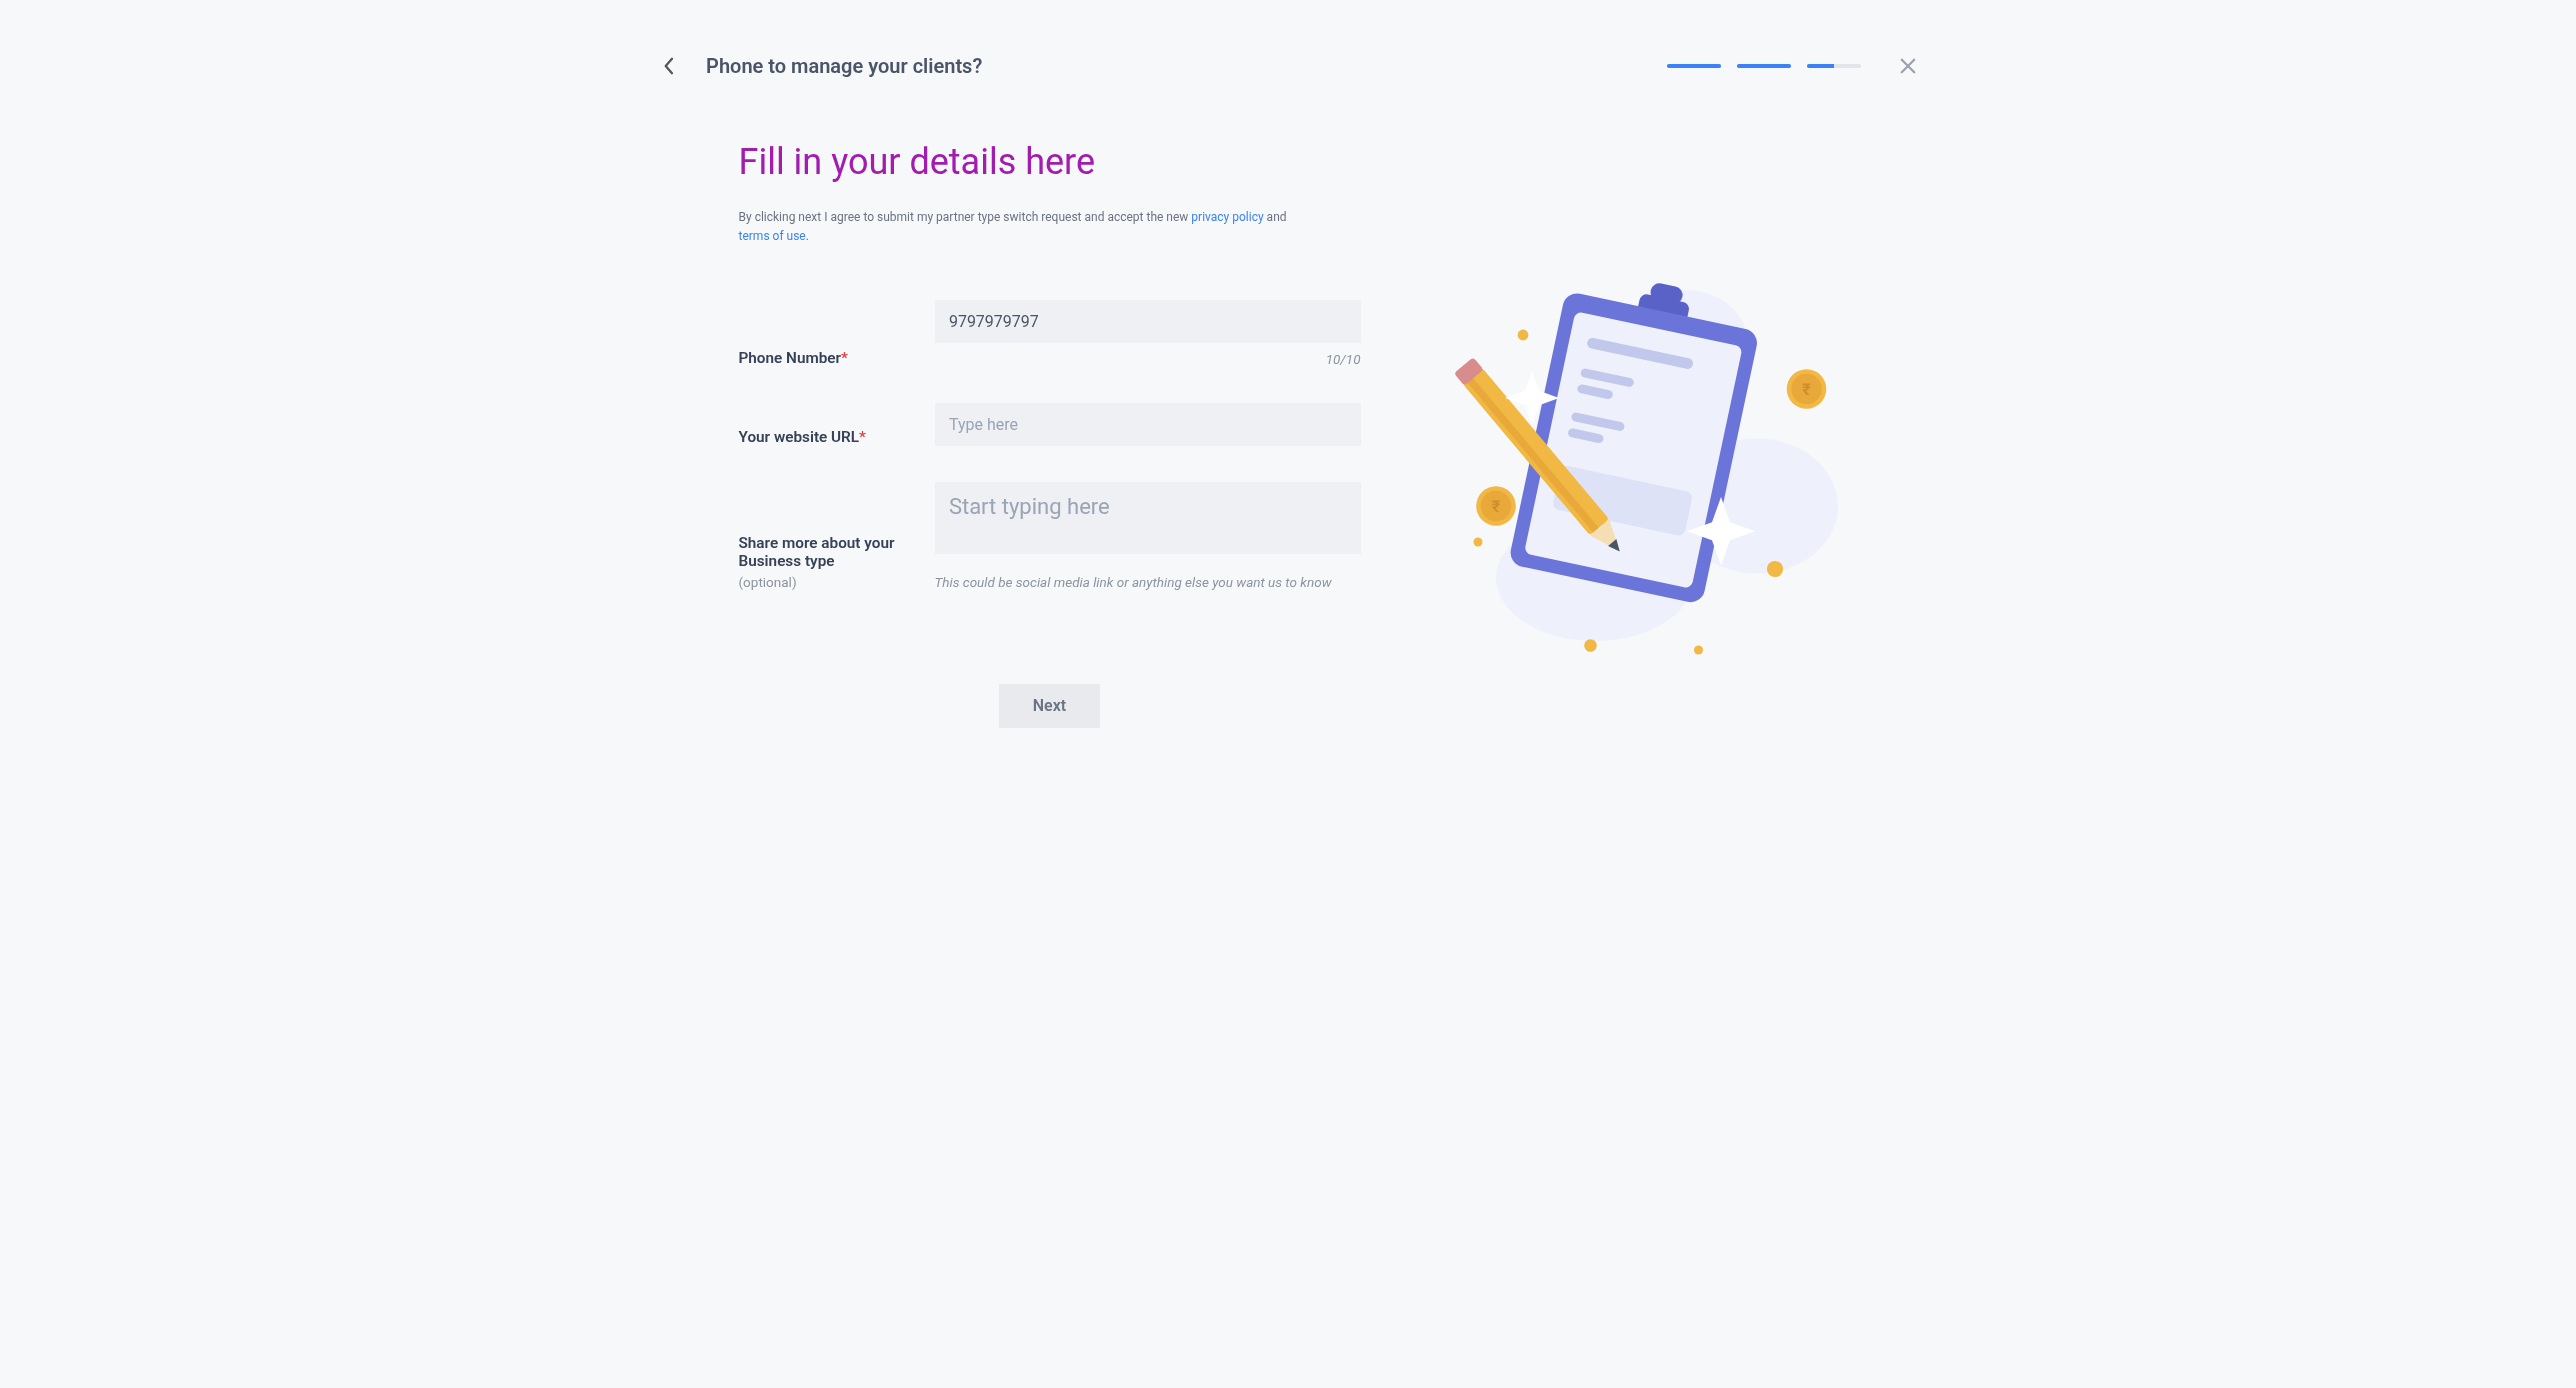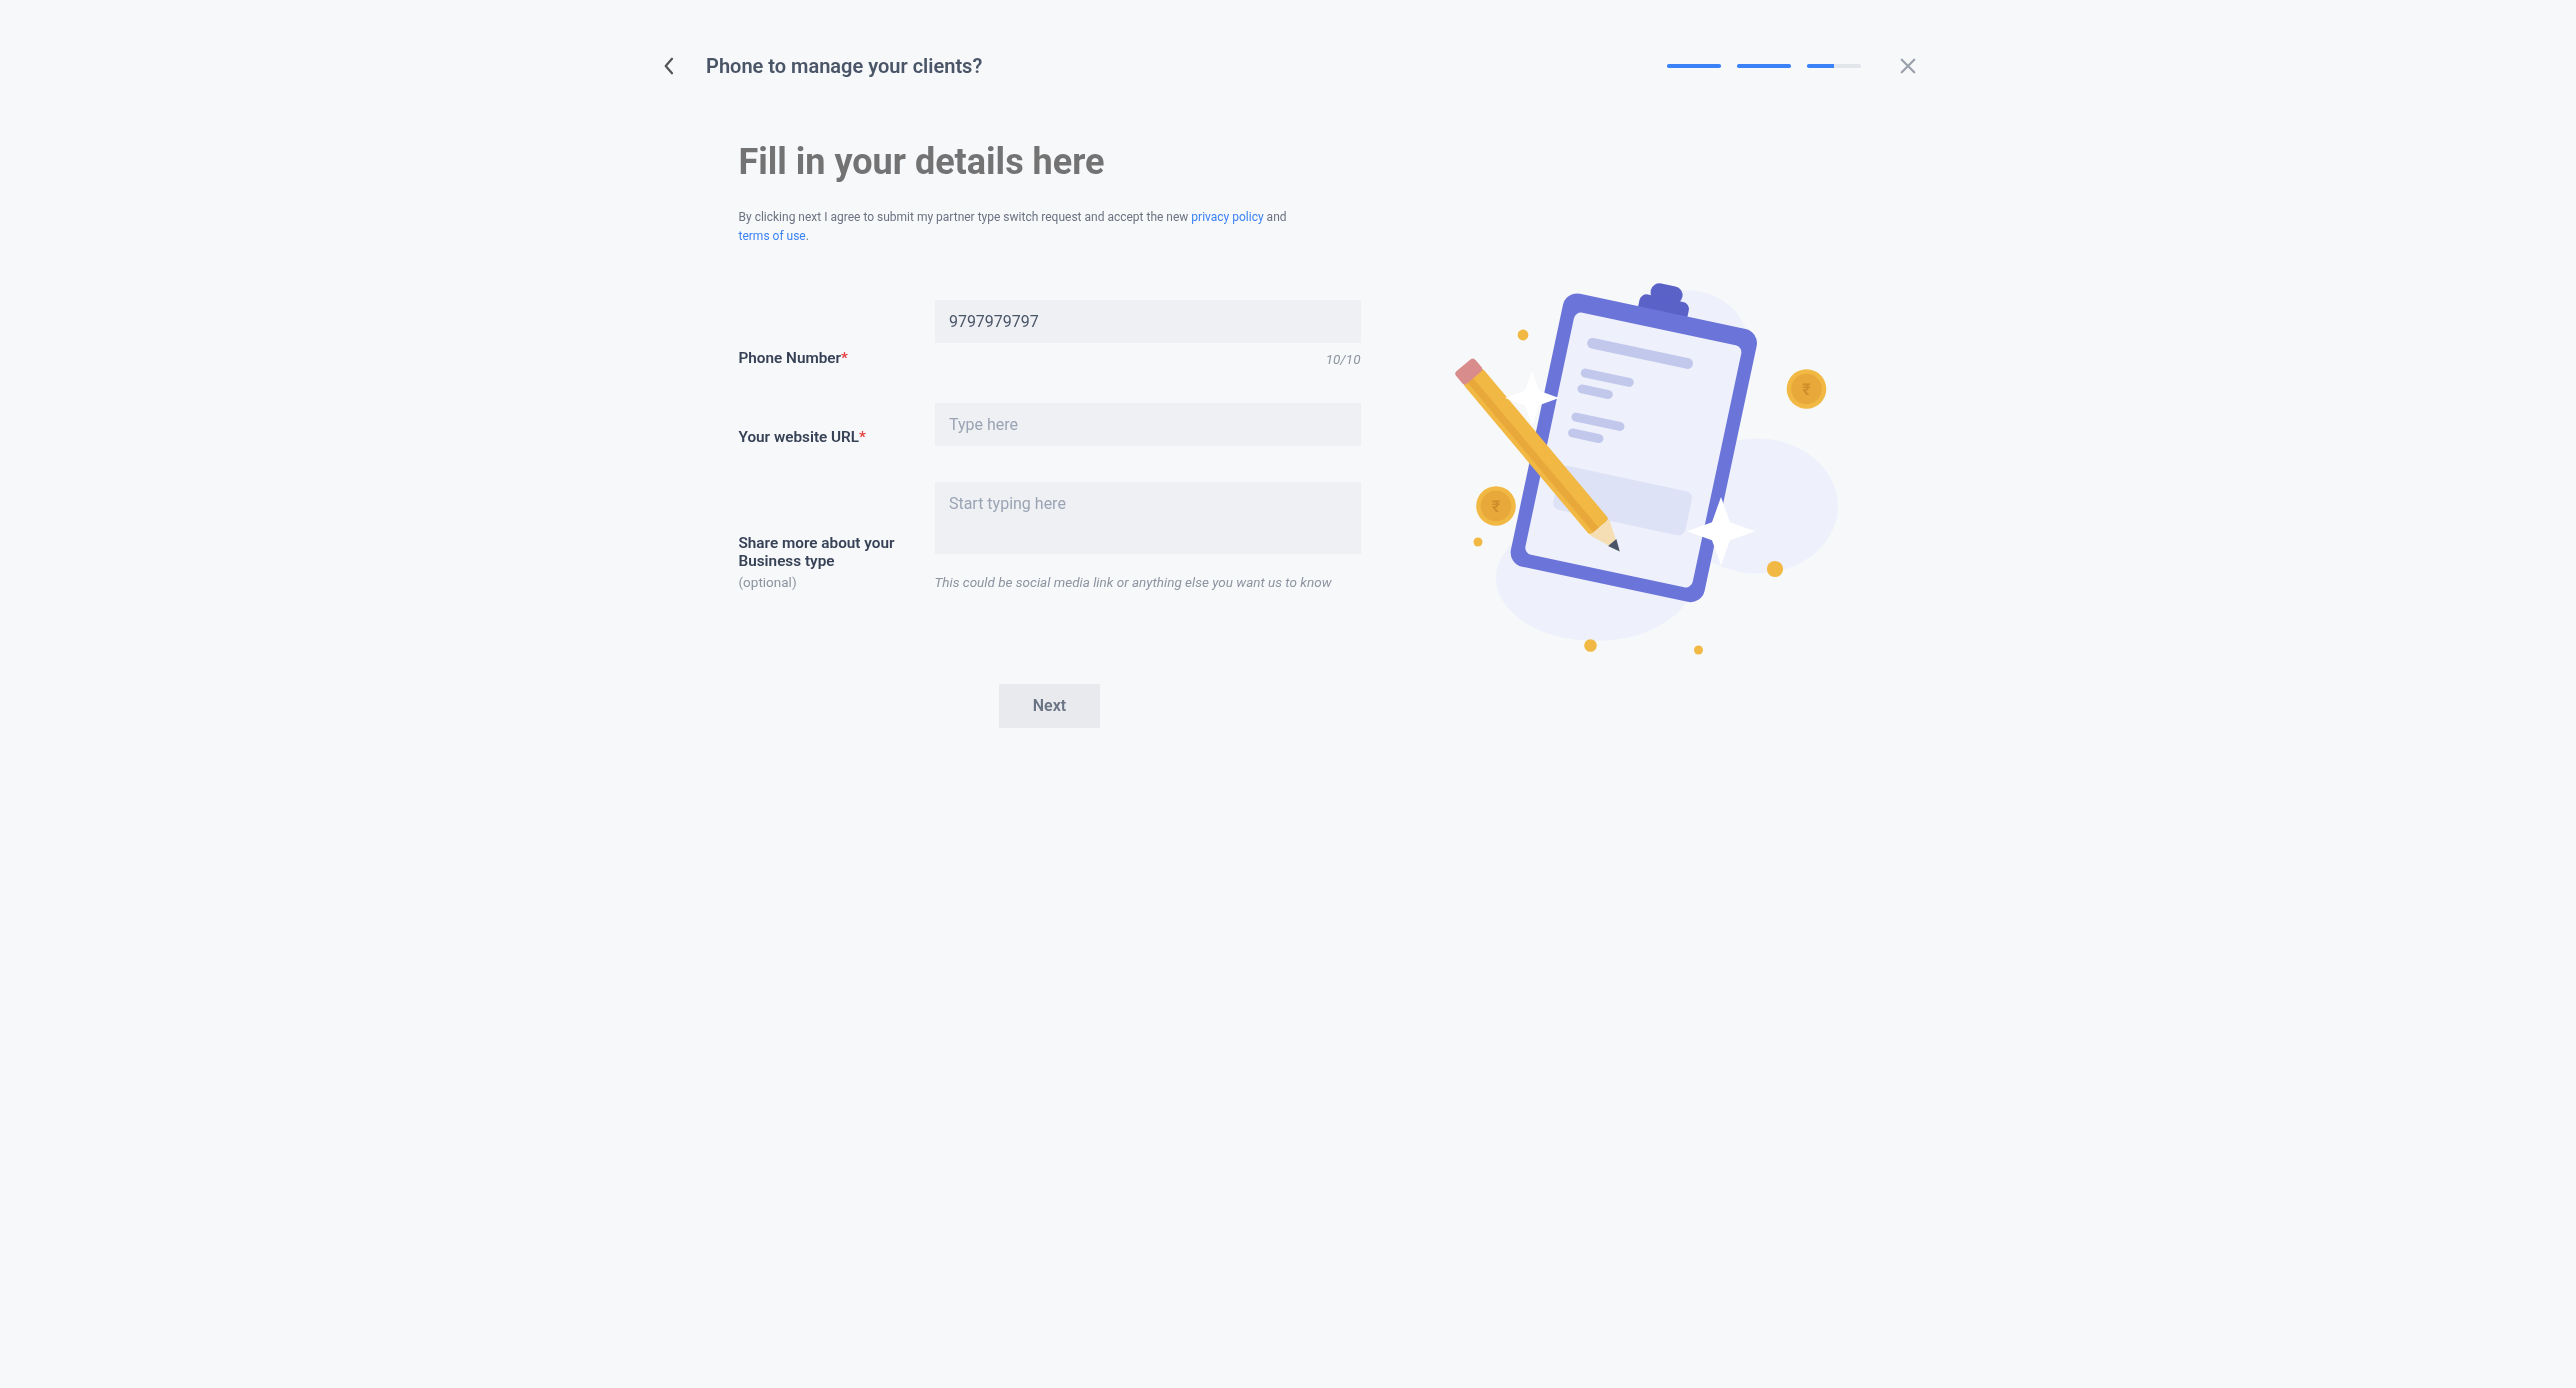--- a/index.html
+++ b/index.html
@@ -75,22 +75,22 @@
   display: flex;
   gap: 54px;
 }
 .form-section {
   flex: 1;
   max-width: 703px;
   padding-left: 81px;
 }
 .main-heading {
   font-size: 36px;
-  font-weight: 700;
-  color: #737373;
+  font-weight: 400;
+  color: #a21caf;
   margin-bottom: 25px;
 }
 .consent-text {
   font-size: 12px;
   color: #6b7280;
   line-height: 1.6;
   margin-bottom: 54px;
   max-width: 576px;
 }
 .consent-text a {
@@ -134,21 +134,21 @@
   outline: none;
   font-family: inherit;
 }
 .text-input::placeholder {
   color: #9aa4b4;
 }
 .textarea-input {
   width: 100%;
   height: 72px;
   padding: 12.6px 14.4px;
-  font-size: 16px;
+  font-size: 22px;
   color: #6d28d9;
   background: #eef0f3;
   border: none;
   outline: none;
   font-family: inherit;
   resize: none;
 }
 .textarea-input::placeholder {
   color: #9aa4b4;
 }

